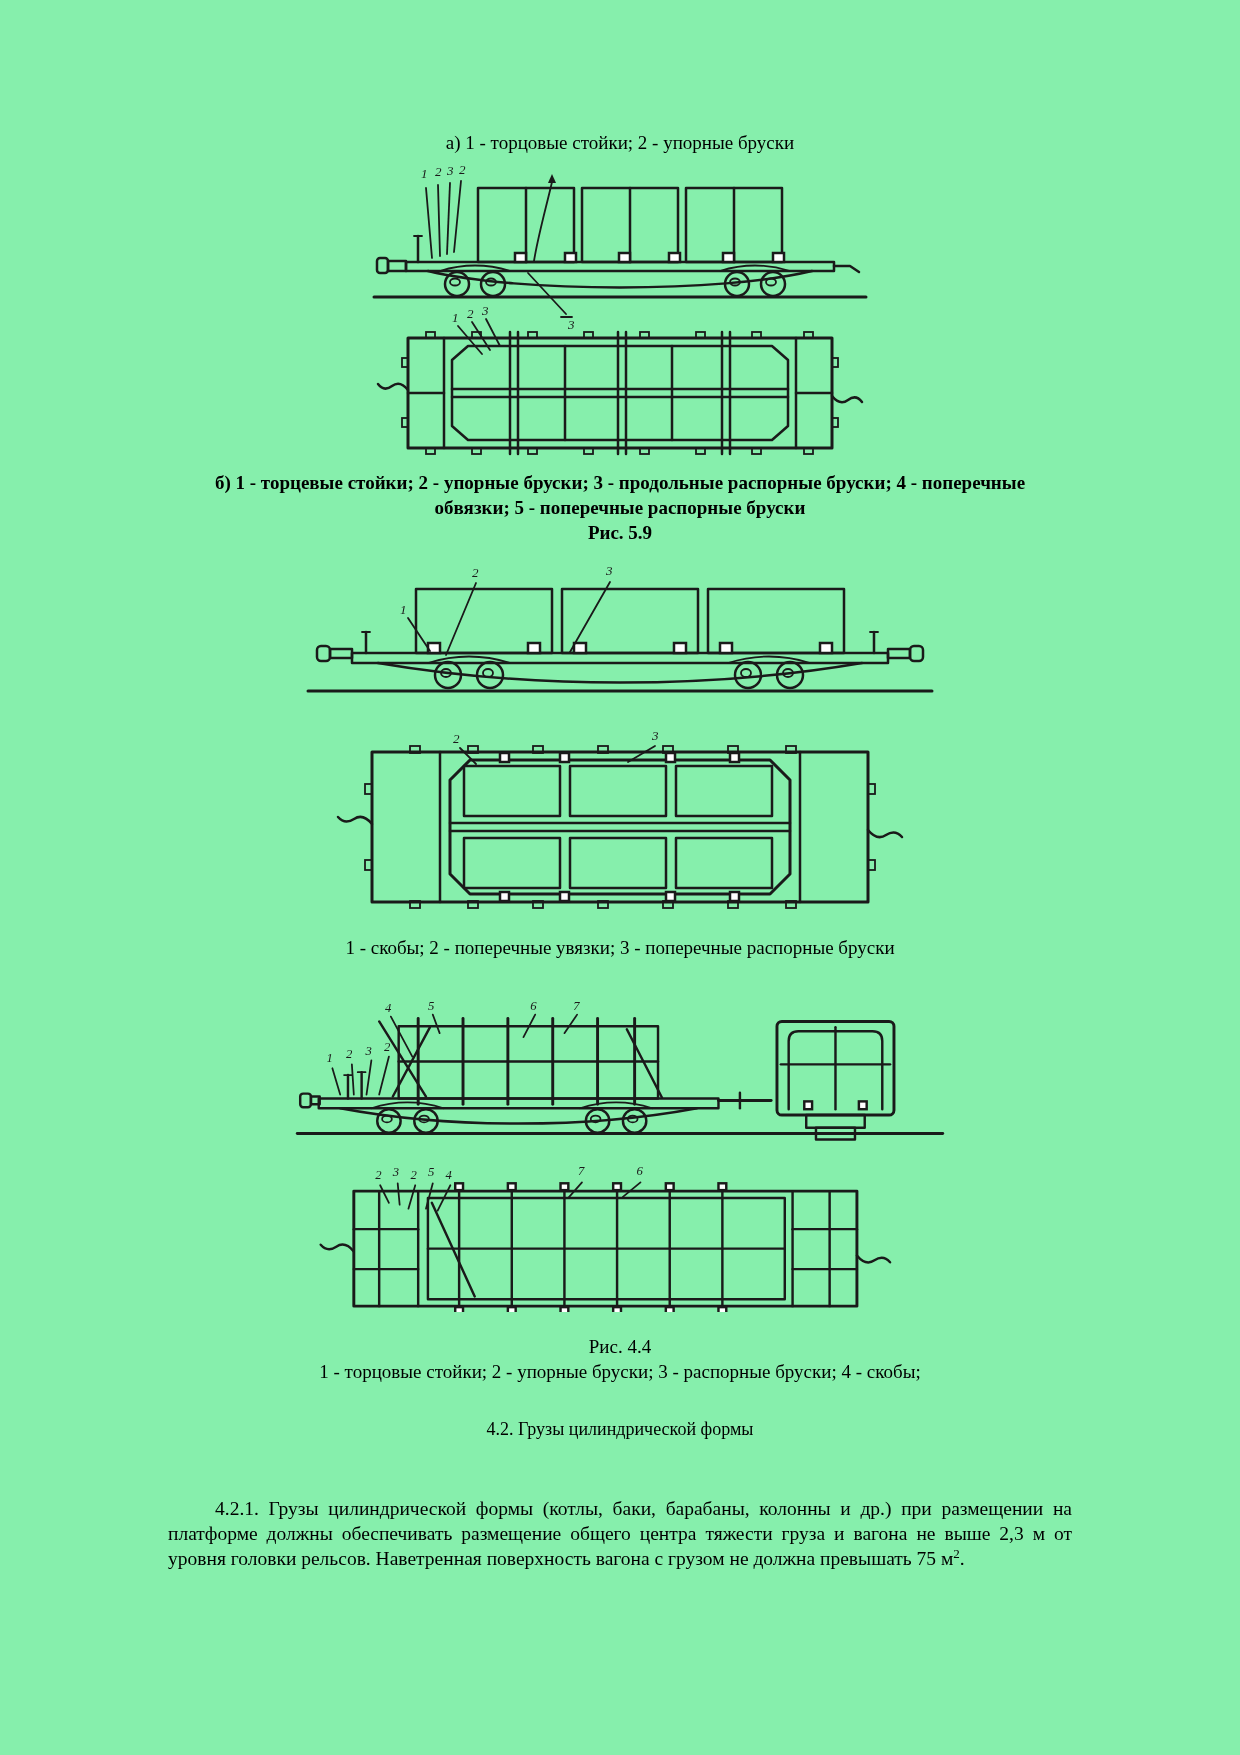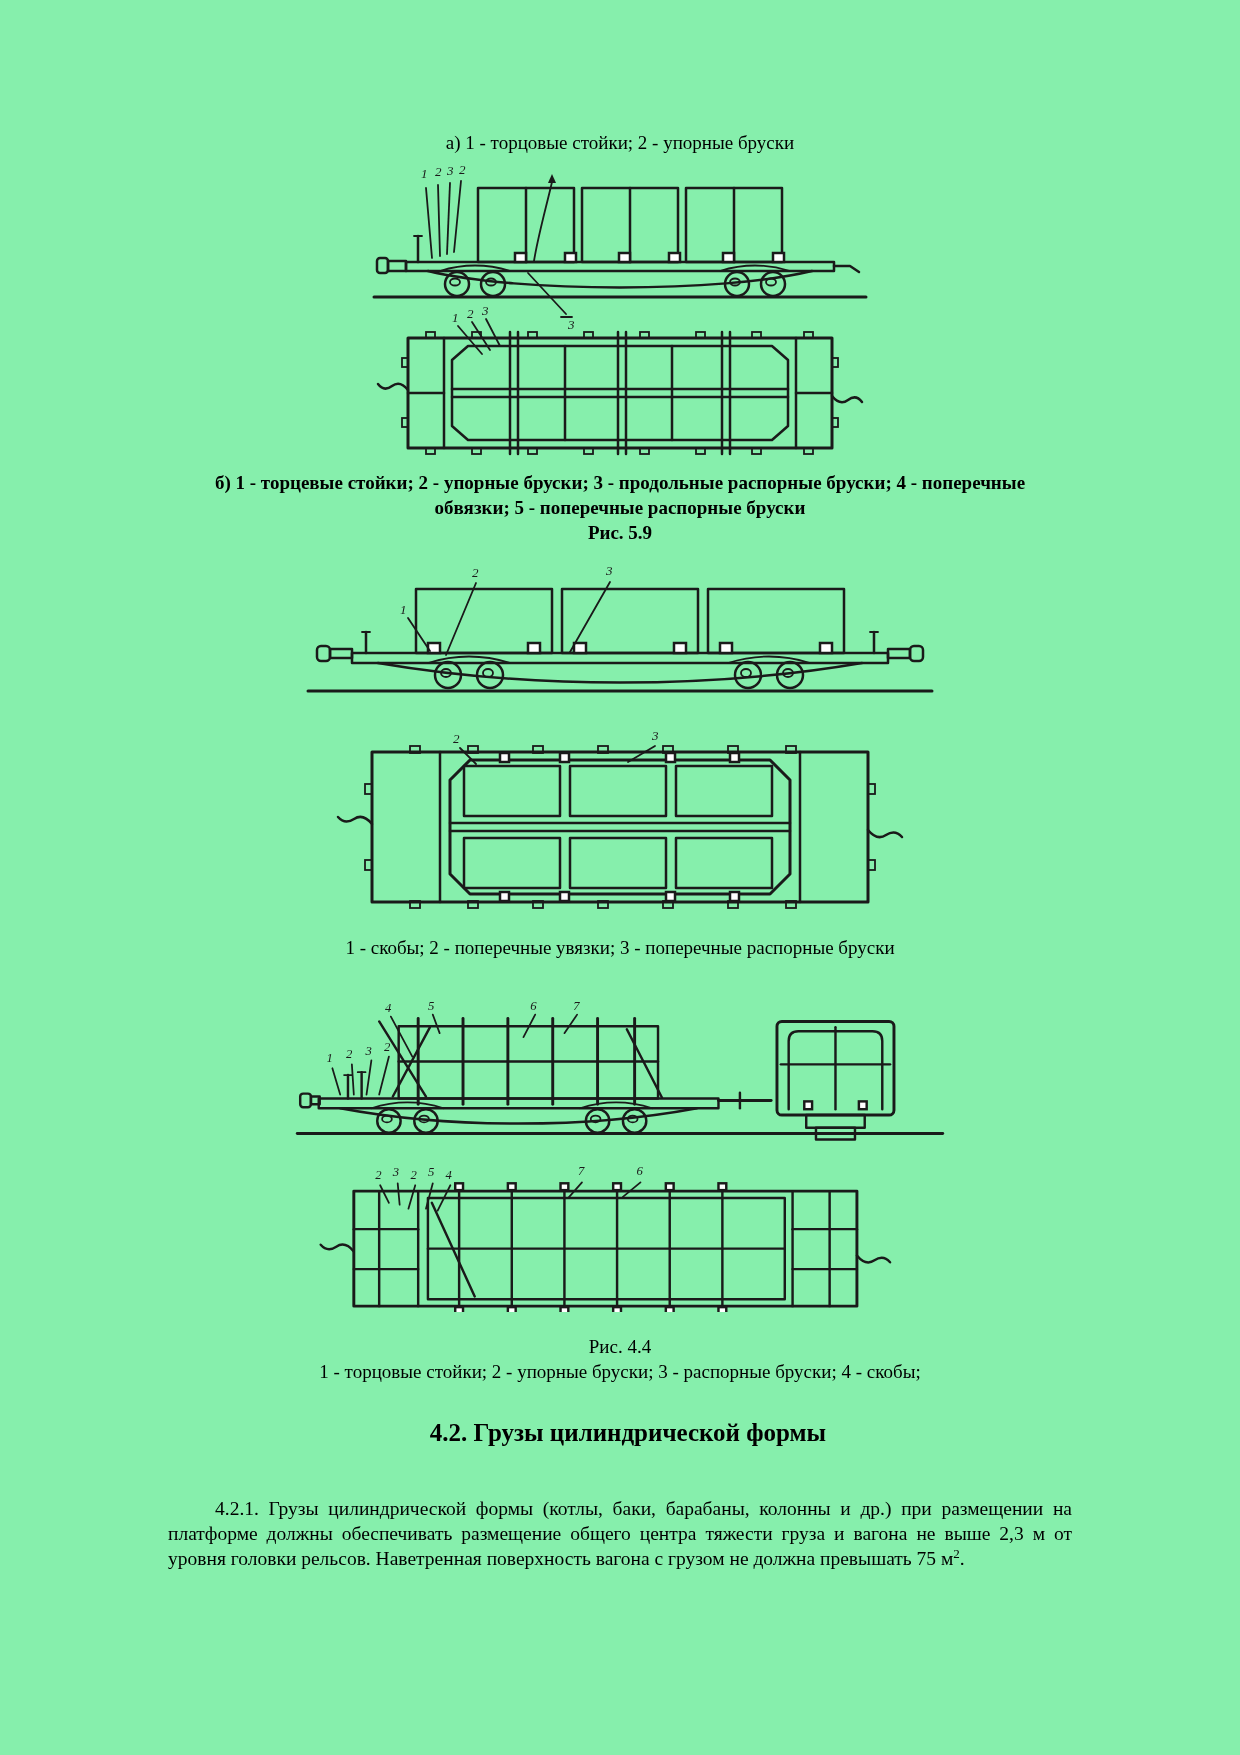--- a/index.html
+++ b/index.html
@@ -37,25 +37,25 @@
   .fig-solid{fill:#ffffff;stroke:#1a1a1a;stroke-width:2.5;}
   .fig-fill{fill:#1a1a1a;stroke:none;}
   .callout{
     font-family:"Liberation Serif", serif;
     font-style:italic;
     font-size:13px;
     fill:#1a1a1a;
   }
   .heading{
     position:absolute;
-    left:176px;
+    left:168px;
     width:904px;
     text-align:center;
-    font-weight:bold;
-    font-size:25px;
+    font-weight:normal;
+    font-size:18px;
   }
   .bodytext{
     position:absolute;
     left:168px;
     width:904px;
     font-size:19.5px;
     line-height:25px;
     margin-top:37px;
   }
   .bodytext p{

